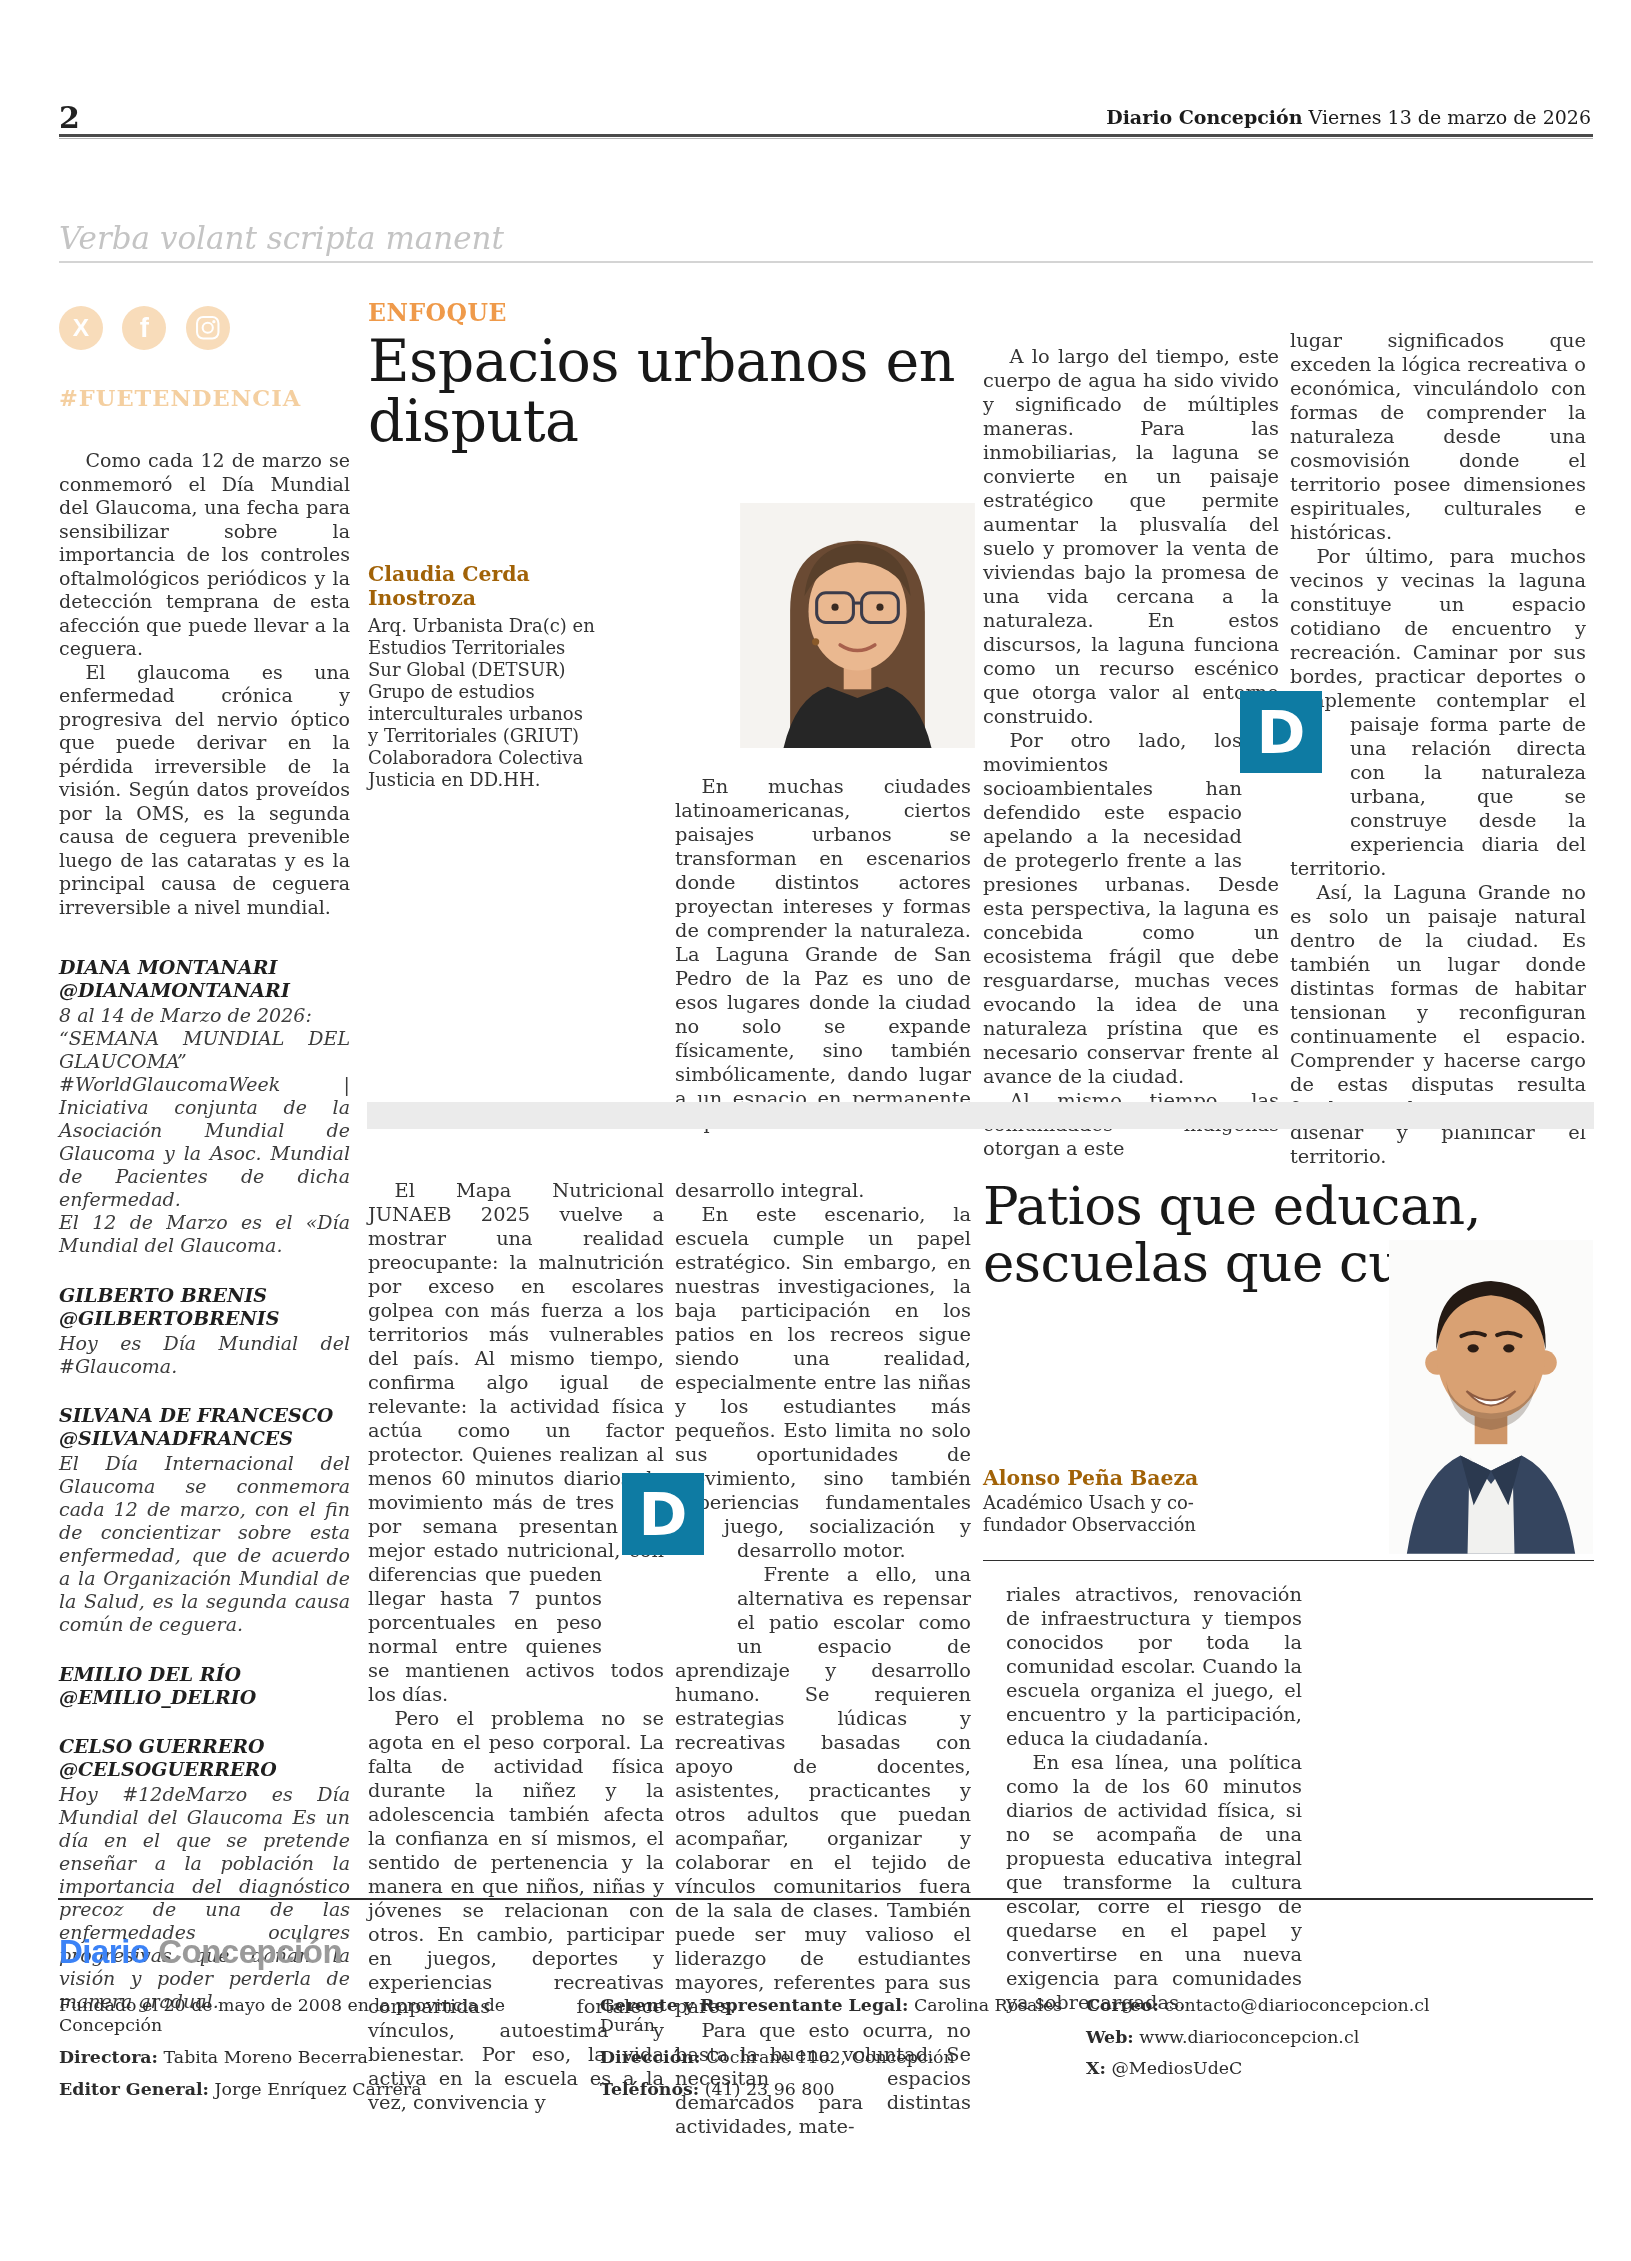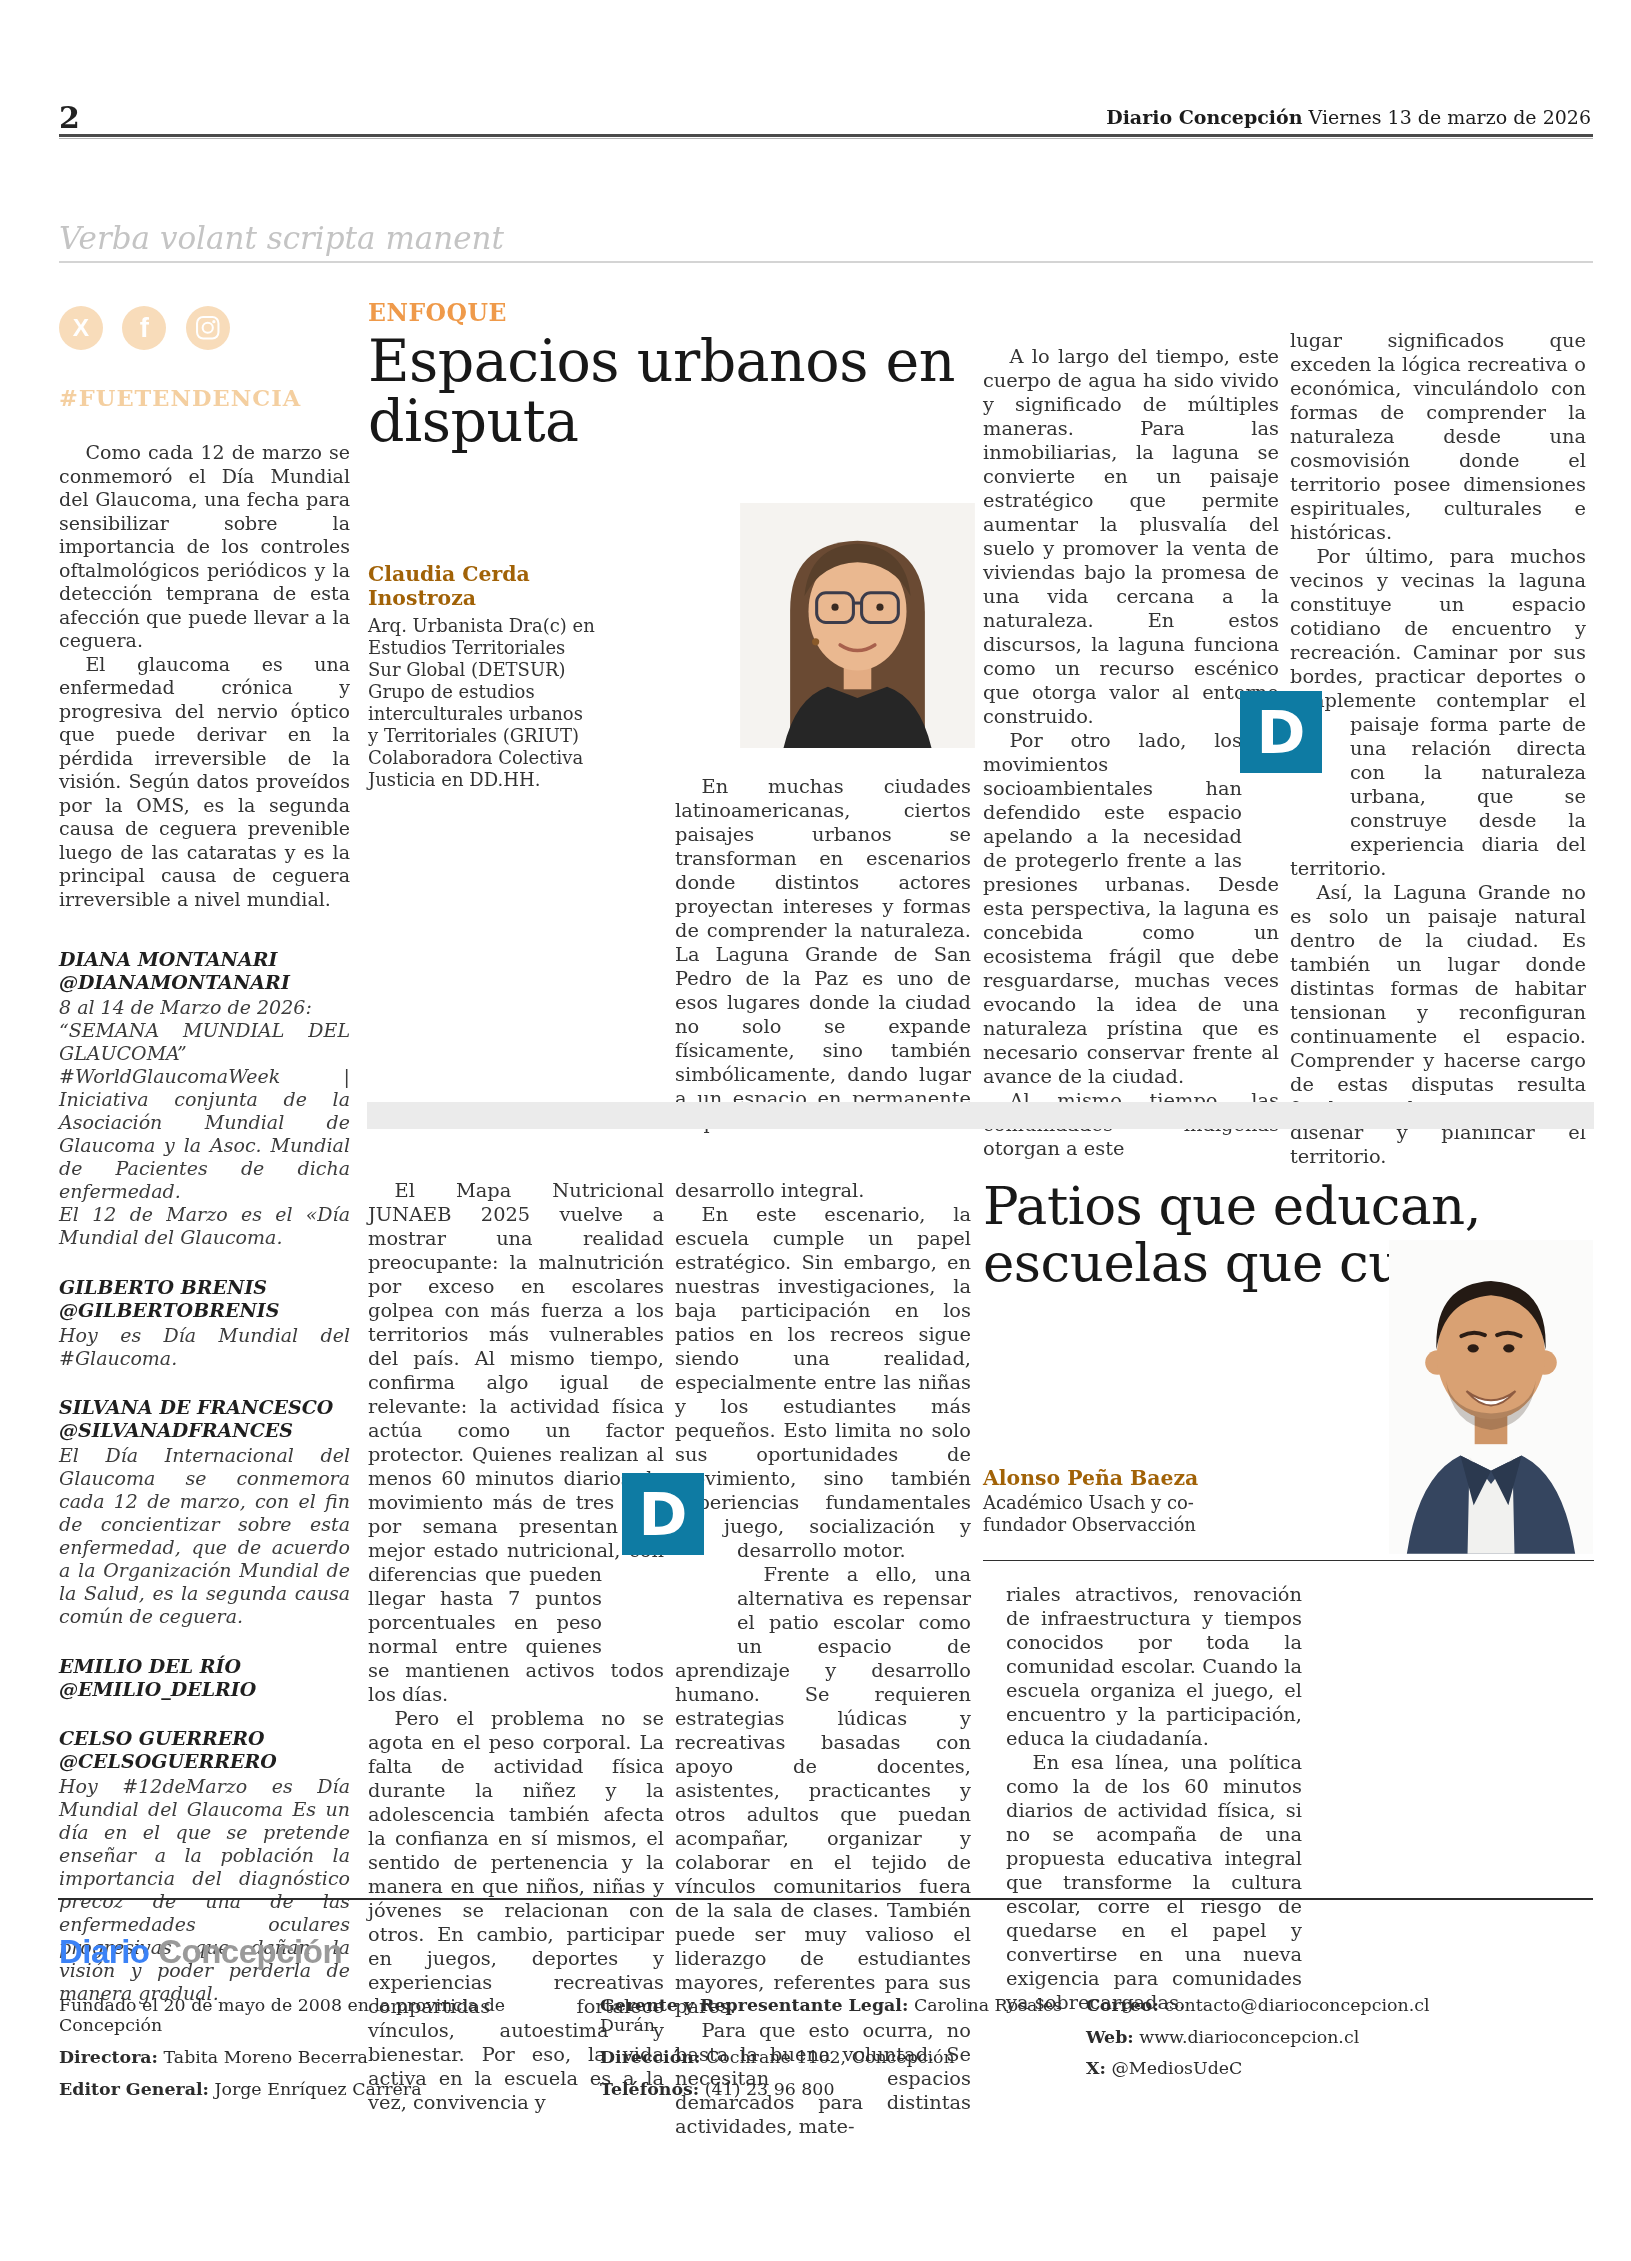--- a/index.html
+++ b/index.html
@@ -81,21 +81,21 @@
       <div class="icon-circle">
         <svg width="25.5" height="25.5" viewBox="0 0 50 50">
           <rect x="4" y="4" width="42" height="42" rx="12" fill="none" stroke="#ffffff" stroke-width="4"></rect>
           <circle cx="25" cy="25" r="10" fill="none" stroke="#ffffff" stroke-width="4"></circle>
           <circle cx="37" cy="13" r="3.2" fill="#ffffff"></circle>
         </svg>
       </div>
     </div>
     <div class="hashtag" style="margin-top:35px;">#FUETENDENCIA</div>
 
-    <div class="sidebar-body" style="margin-top:30px;">
+    <div class="sidebar-body" style="margin-top:38px;">
       <p>Como cada 12 de marzo se conmemoró el Día Mundial del Glaucoma, una fecha para sensibilizar sobre la importancia de los controles oftalmológicos periódicos y la detección temprana de esta afección que puede llevar a la ceguera.</p>
       <p>El glaucoma es una enfermedad crónica y progresiva del nervio óptico que puede derivar en la pérdida irreversible de la visión. Según datos proveídos por la OMS, es la segunda causa de ceguera prevenible luego de las cataratas y es la principal causa de ceguera irreversible a nivel mundial.</p>
     </div>
 
     <div class="tweet" style="margin-top:37px;">
       <div class="tweet-name">DIANA MONTANARI</div>
       <div class="tweet-name">@DIANAMONTANARI</div>
       <div class="tweet-text">8 al 14 de Marzo de 2026:
 “SEMANA MUNDIAL DEL GLAUCOMA” #WorldGlaucomaWeek | Iniciativa conjunta de la Asociación Mundial de Glaucoma y la Asoc. Mundial de Pacientes de dicha enfermedad.
 El 12 de Marzo es el «Día Mundial del Glaucoma.</div>

